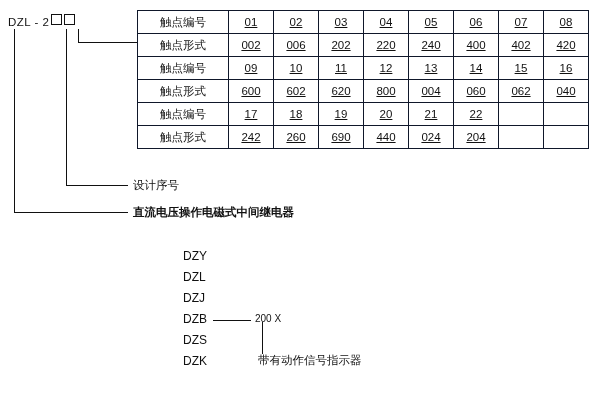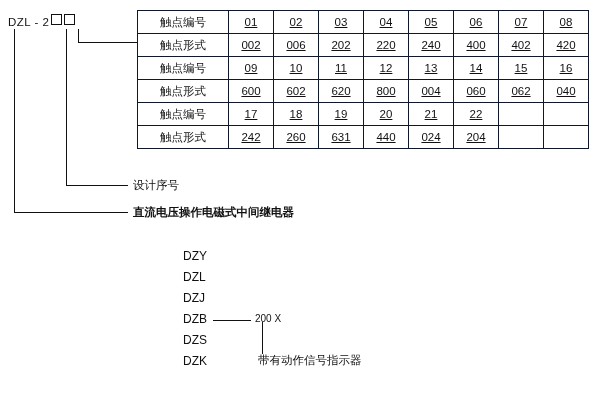--- a/index.html
+++ b/index.html
@@ -201,21 +201,21 @@
         <td class="cell">20</td>
         <td class="cell">21</td>
         <td class="cell">22</td>
         <td class="cell"></td>
         <td class="cell"></td>
       </tr>
       <tr>
         <td class="rowhead">触点形式</td>
         <td class="cell">242</td>
         <td class="cell">260</td>
-        <td class="cell">631</td>
+        <td class="cell">690</td>
         <td class="cell">440</td>
         <td class="cell">024</td>
         <td class="cell">204</td>
         <td class="cell"></td>
         <td class="cell"></td>
       </tr>
     </tbody>
   </table>
 
   <div class="series-list">

